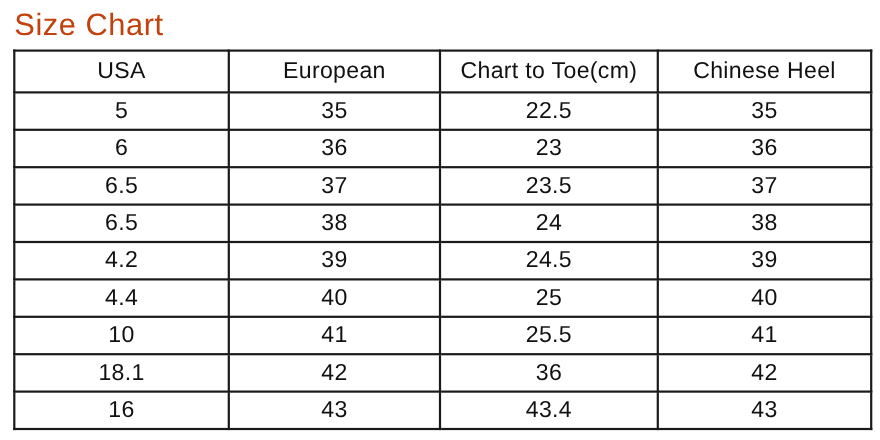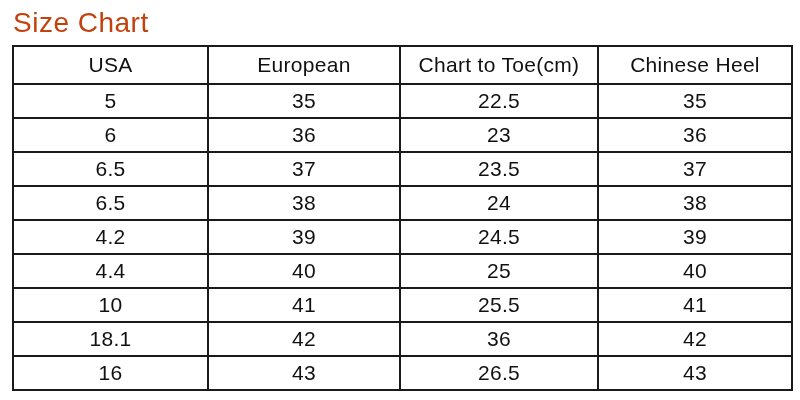--- a/index.html
+++ b/index.html
@@ -113,19 +113,19 @@
       </tr>
       <tr>
         <td>18.1</td>
         <td>42</td>
         <td>36</td>
         <td>42</td>
       </tr>
       <tr>
         <td>16</td>
         <td>43</td>
-        <td>26.5</td>
+        <td>43.4</td>
         <td>43</td>
       </tr>
     </tbody>
   </table>
 
 </div>
 
 </body></html>

